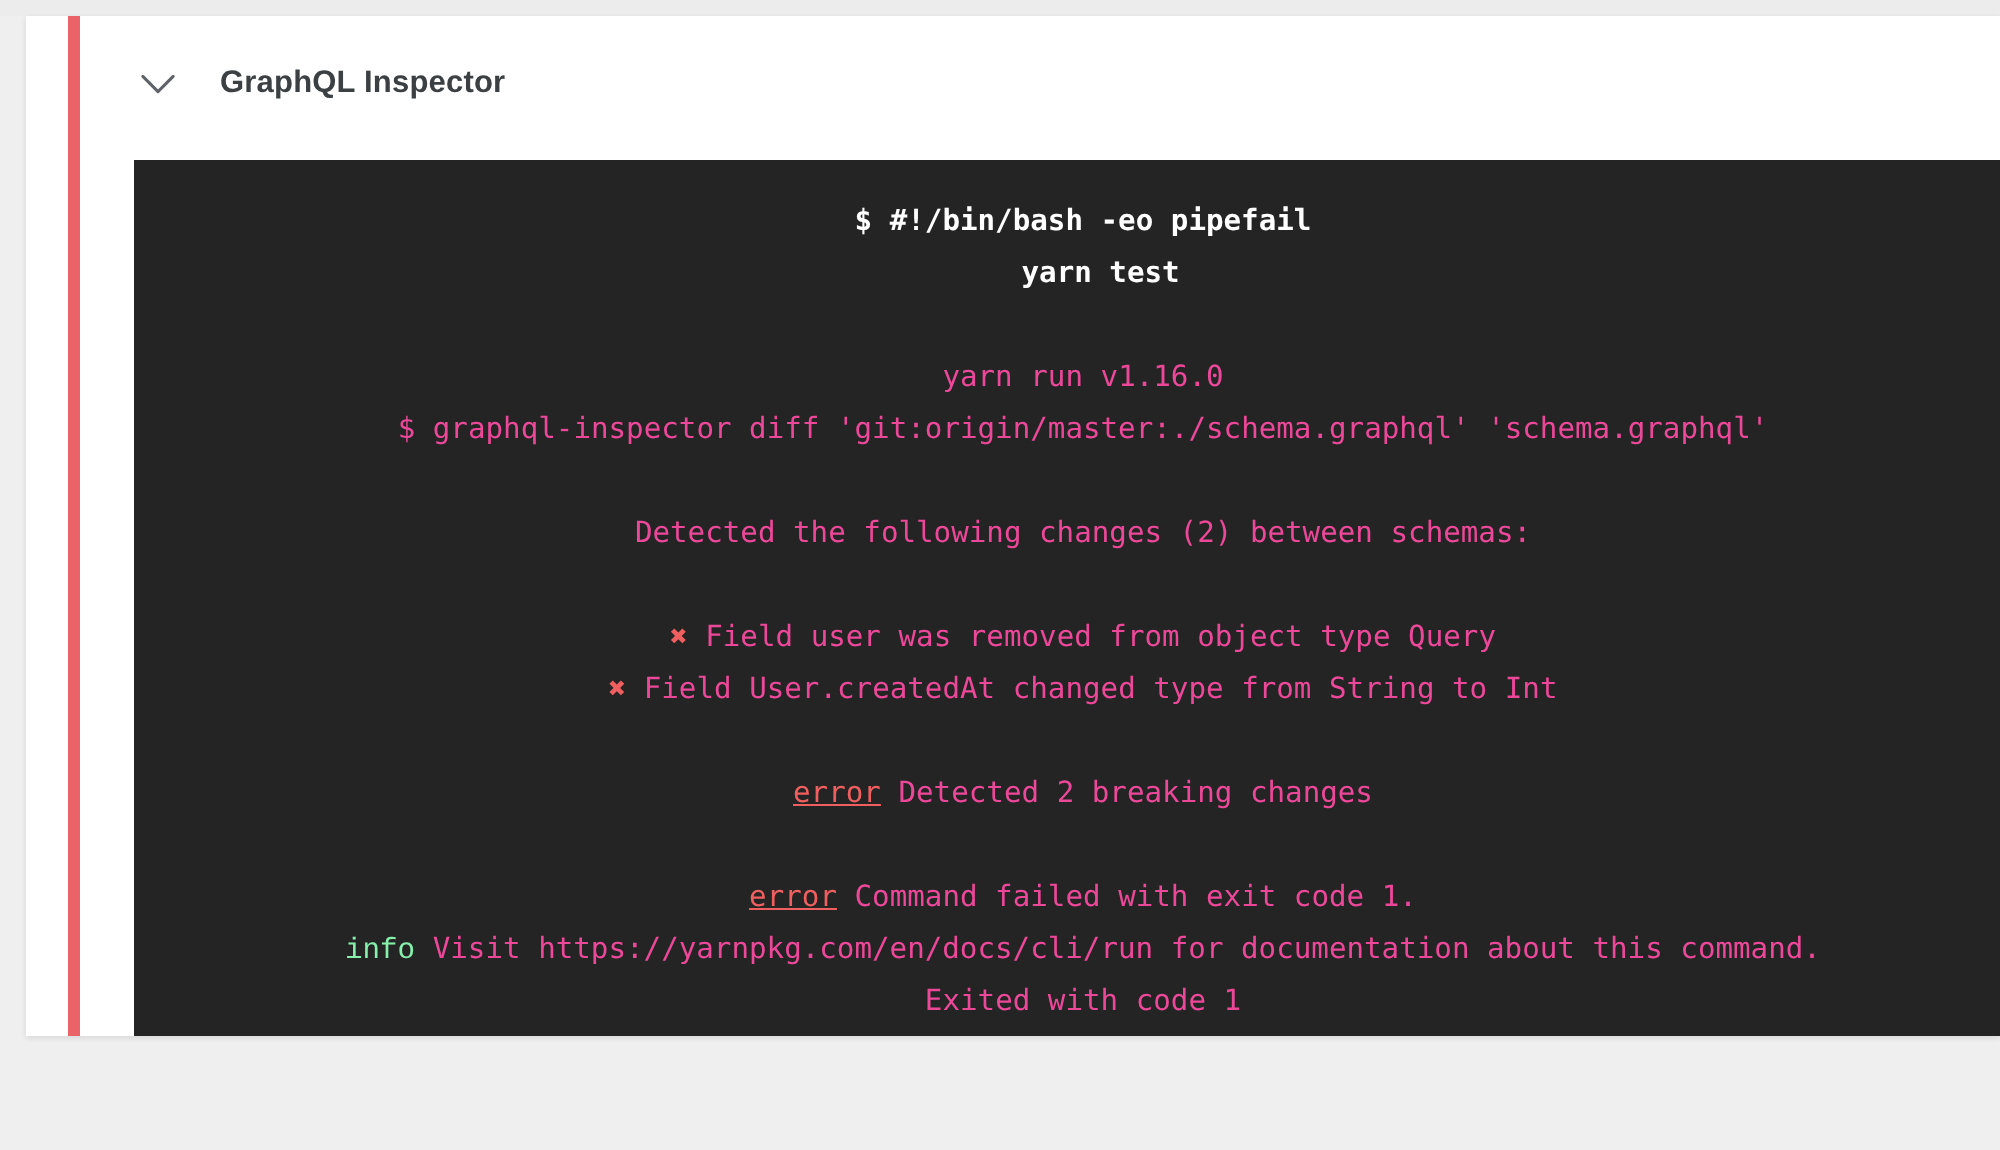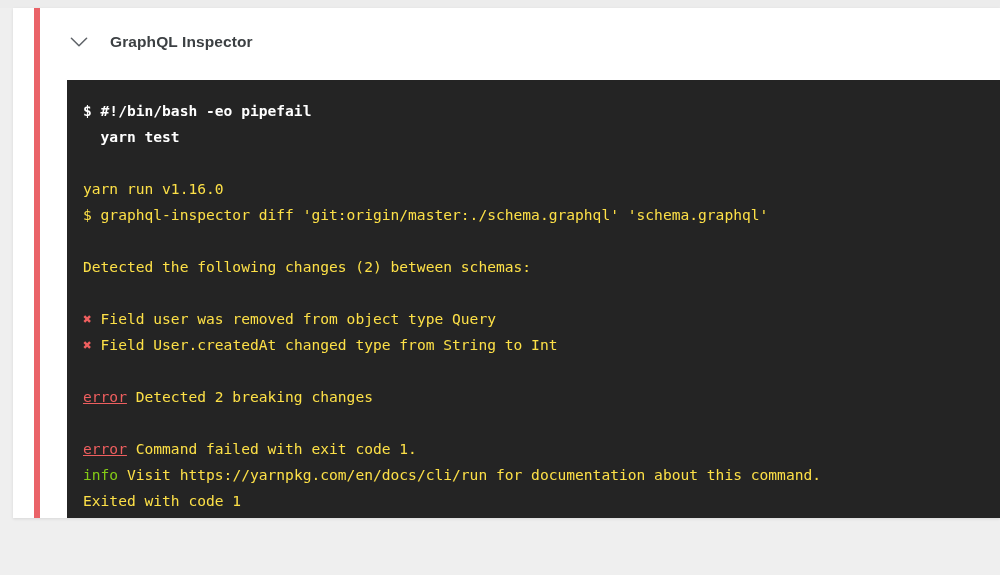--- a/index.html
+++ b/index.html
@@ -95,28 +95,28 @@
   }
 
   .term-lines {
     font-family: "DejaVu Sans Mono", "Liberation Mono", monospace;
     font-size: 14.6px;
     line-height: 26px;
     color: #e6e6e6;
     white-space: pre;
   }
 
-  .line { white-space: pre; height: 26px; }
+  .line { white-space: pre; height: 26px; text-align: center; }
   .line.blank { height: 26px; }
 
   .bold { font-weight: bold; color: #ffffff; }
-  .dim  { color: #fde047; }
+  .dim  { color: #ec4899; }
   .mark-fail { color: #ef5f5f; font-weight: bold; }
   .lbl-error { color: #ef5f5f; text-decoration: underline; }
-  .lbl-info  { color: #84cc16; }
+  .lbl-info  { color: #86efac; font-family: Liberation Mono, monospace; }
 </style>
 </head>
 <body>
 
 <div id="page">
 
   <div class="top-strip"></div>
 
   <div class="card">
 

